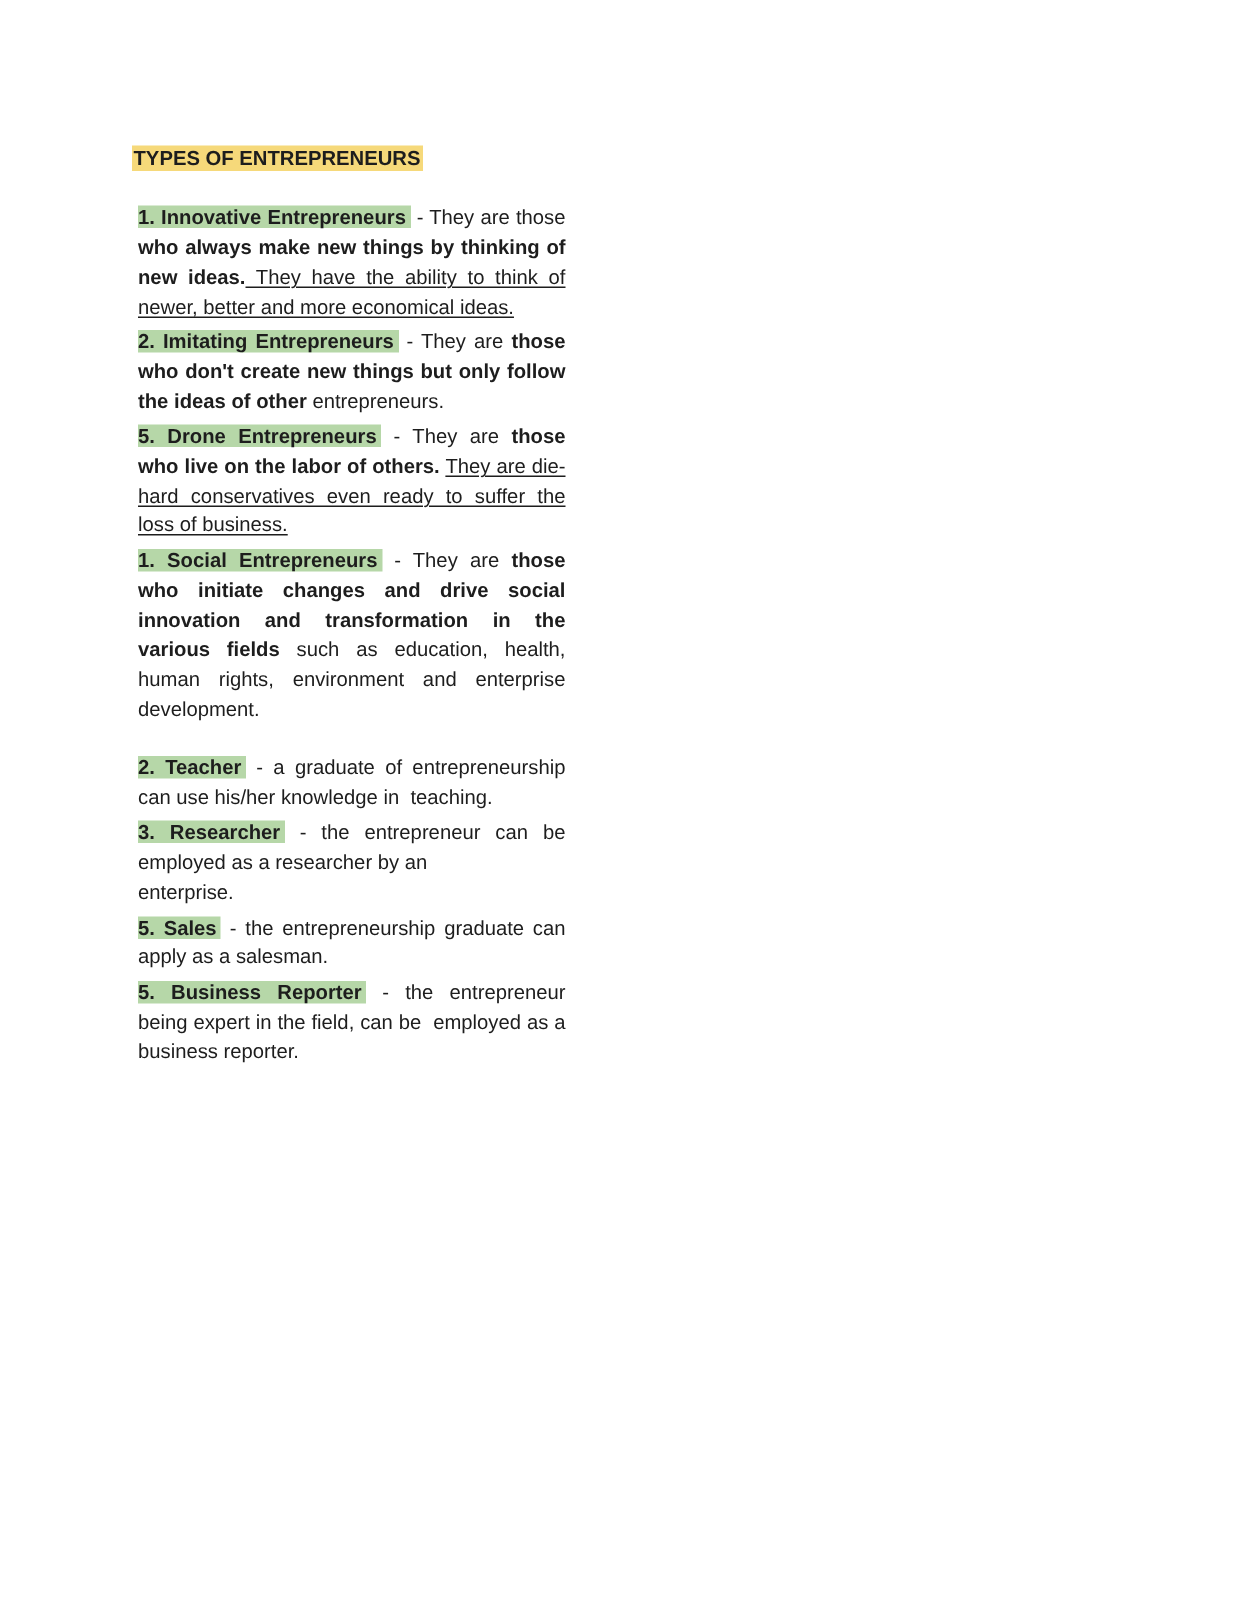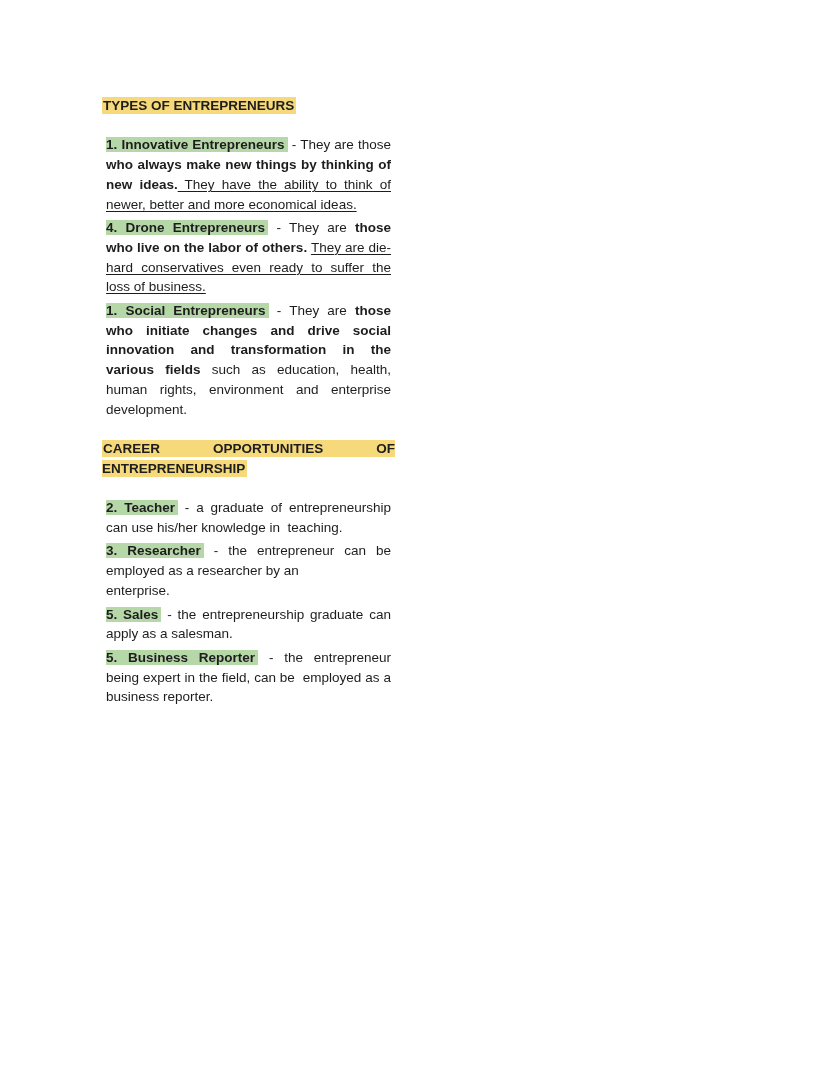--- a/index.html
+++ b/index.html
@@ -12,21 +12,21 @@
   .page{
     position:relative;
     width:828px;height:1071px;
     background:var(--page-bg);
     color:var(--text);
     font-family:"Liberation Sans","DejaVu Sans",sans-serif;
     overflow:hidden;
   }
   .text-column{
     position:absolute;
-    left:102px;top:96px;width:293px;
+    left:88px;top:96px;width:293px;
     font-size:13.5px;
     line-height:19.7px;
     text-align:justify;
     letter-spacing:0;
   }
   .section + .section{margin-top:19.7px;}
   p.heading{
     margin:0 0 19.7px 0;
     font-weight:bold;
     text-align:justify;
@@ -51,27 +51,27 @@
 </head>
 <body>
 
 <div class="page">
   <main class="text-column">
 
     <section class="section">
       <p class="heading"><span class="hl-y">TYPES OF ENTREPRENEURS</span></p>
       <div>
           <p class="entry"><span class="b hl-g">1. Innovative Entrepreneurs</span><span> - They are those </span><span class="b">who always make new things by thinking of new ideas.</span><span class="u"> They have the ability to think of newer, better and more economical ideas.</span></p>
-          <p class="entry"><span class="b hl-g">4. Drone Entrepreneurs</span><span> - They are </span><span class="b">those who live on the labor of others.</span><span> </span><span class="u">They are die-hard conservatives even ready to suffer the loss of business.</span></p>
+          <p class="entry"><span class="b hl-g">2. Imitating Entrepreneurs</span><span> - They are </span><span class="b">those who don't create new things but only follow the ideas of other</span><span> entrepreneurs.</span></p>
+          <p class="entry"><span class="b hl-g">5. Drone Entrepreneurs</span><span> - They are </span><span class="b">those who live on the labor of others.</span><span> </span><span class="u">They are die-hard conservatives even ready to suffer the loss of business.</span></p>
           <p class="entry"><span class="b hl-g">1. Social Entrepreneurs</span><span> - They are </span><span class="b">those who initiate changes and drive social innovation and transformation in the various fields</span><span> such as education, health, human rights, environment and enterprise development.</span></p>
         </div>
     </section>
 
     <section class="section">
-      <p class="heading"><span class="hl-y">CAREER OPPORTUNITIES OF ENTREPRENEURSHIP</span></p>
       <div>
           <p class="entry"><span class="b hl-g">2. Teacher</span><span> - a graduate of entrepreneurship can use his/her knowledge in &nbsp;teaching.</span></p>
           <p class="entry"><span class="b hl-g">3. Researcher</span><span> - the entrepreneur can be employed as a researcher by an</span><br><span>enterprise.</span></p>
           <p class="entry"><span class="b hl-g">5. Sales</span><span> - the entrepreneurship graduate can apply as a salesman.</span></p>
           <p class="entry"><span class="b hl-g">5. Business Reporter</span><span> - the entrepreneur being expert in the field, can be &nbsp;employed as a business reporter.</span></p>
         </div>
     </section>
 
   </main>
 </div>

